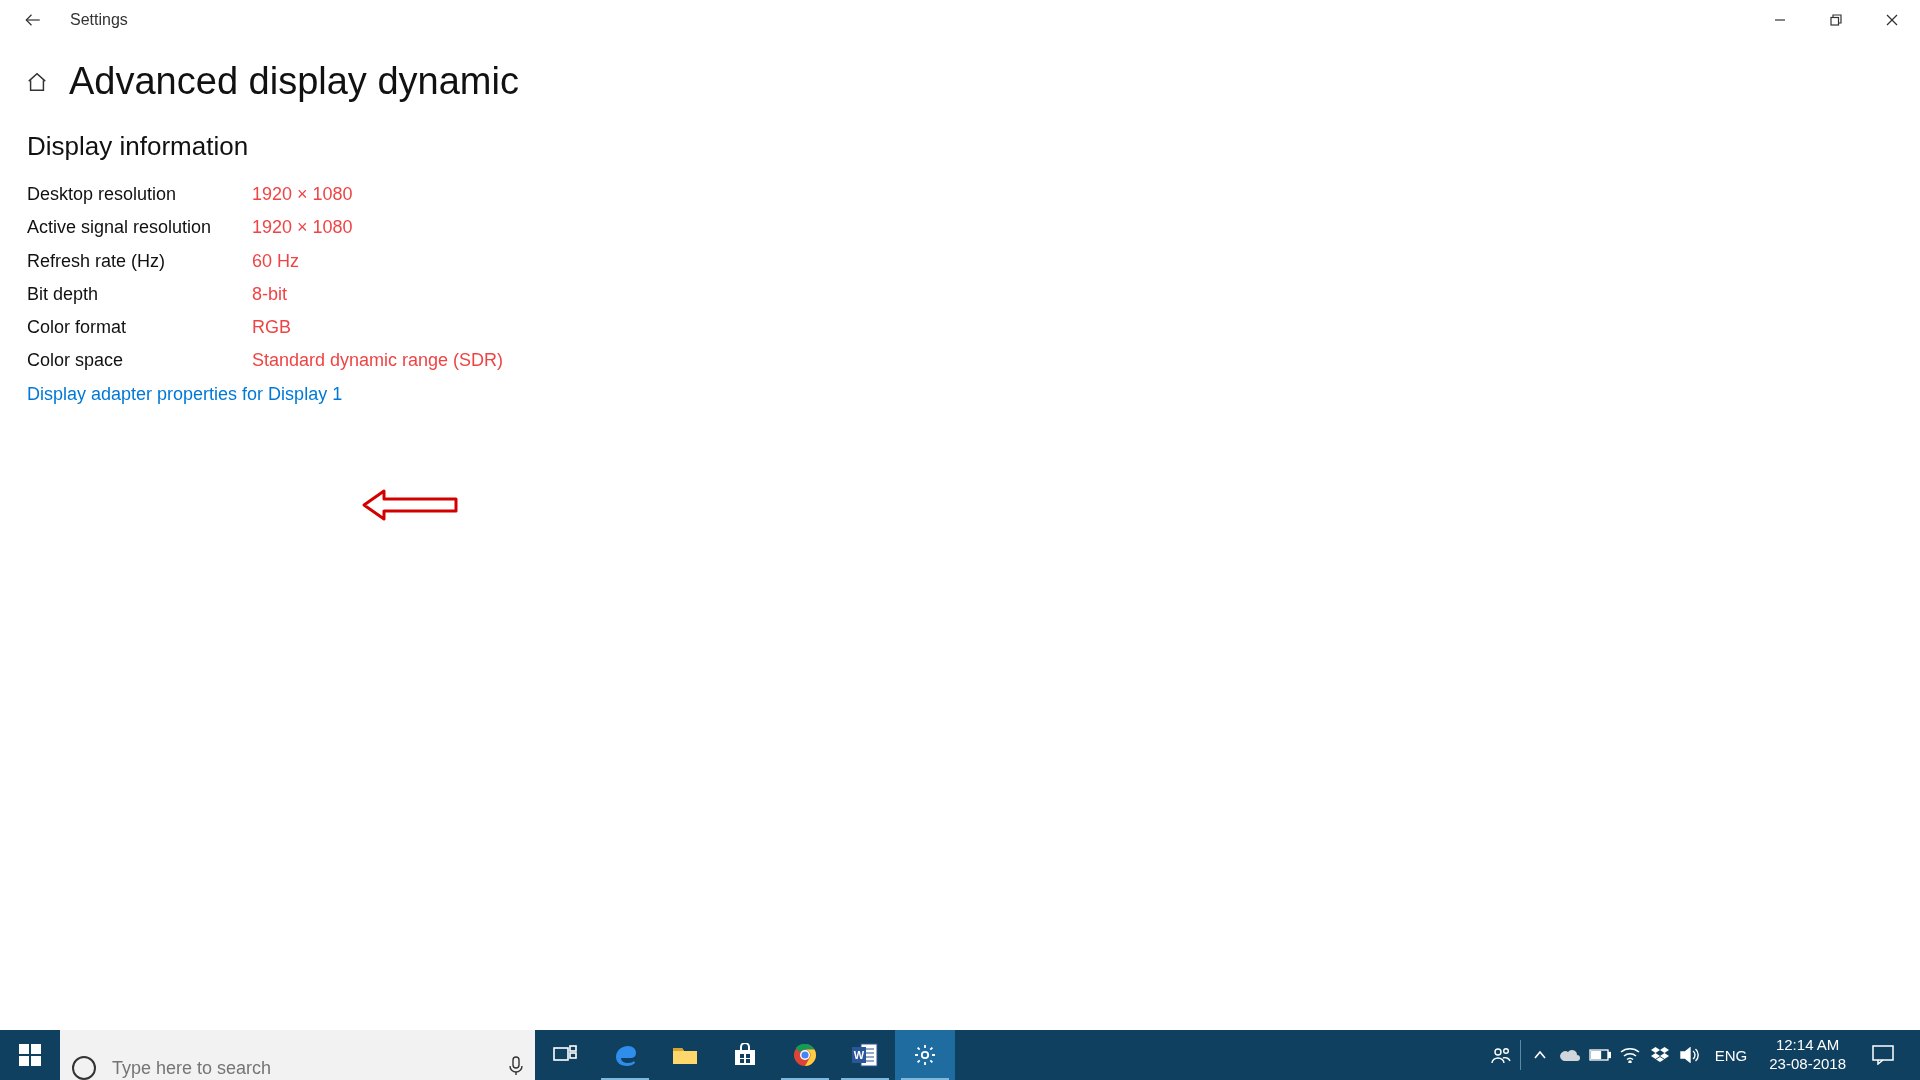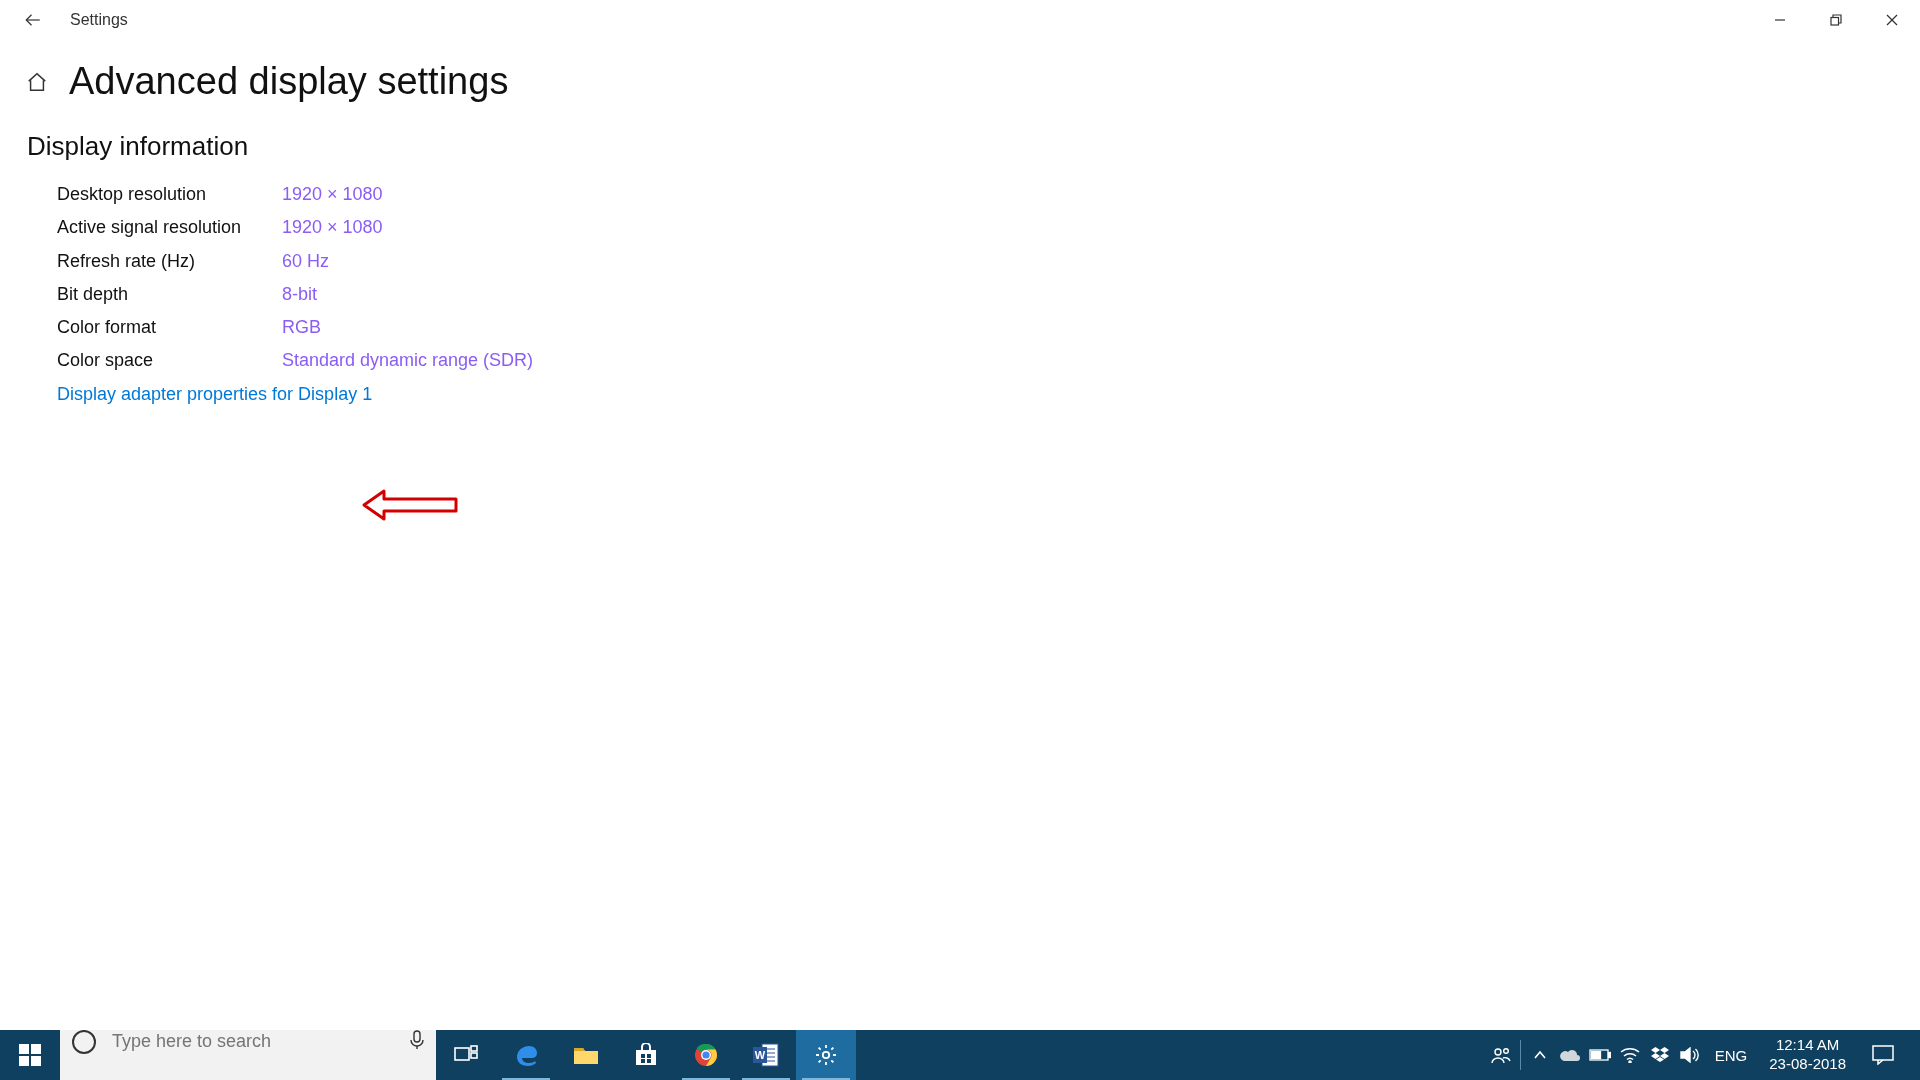--- a/index.html
+++ b/index.html
@@ -72,25 +72,24 @@
     margin-right: 20px;
     margin-bottom: 6px;
   }
   .display-caption {
     font-size: 16px;
     color: #7a7a7a;
   }
   .spec-table {
     font-size: 18px;
     line-height: 1.85;
-    margin-left: 30px;
   }
   .spec-row { display: flex; }
   .spec-label { width: 225px; color: #111; }
-  .spec-value { color: #8b5cf6; }
+  .spec-value { color: #ef4444; }
   .link {
     color: #0078d7;
     font-size: 18px;
     display: inline-block;
     cursor: pointer;
   }
   .annotation-arrow {
     position: absolute;
     left: 362px;
     top: 487px;
@@ -105,24 +104,24 @@
     align-items: stretch;
     color: #fff;
     font-size: 16px;
   }
   .start-btn {
     width: 60px;
     display: flex; align-items: center; justify-content: center;
     cursor: pointer;
   }
   .search-box {
-    width: 376px;
+    width: 475px;
     background: #f2f2f2;
     display: flex;
-    align-items: flex-start;
+    align-items: flex-end;
     padding: 0 12px;
     color: #555;
   }
   .search-box .cortana {
     width: 24px; height: 24px;
     border: 2.2px solid #333;
     border-radius: 50%;
     margin-right: 14px;
   }
   .search-box input {
@@ -221,21 +220,21 @@
   </div>
 </div>
 
 <div class="page-header">
   <div class="home">
     <svg width="22" height="22" viewBox="0 0 24 24" fill="none" stroke="#333" stroke-width="1.6">
       <path d="M3 11 L12 3 L21 11"></path>
       <path d="M5 10 V21 H19 V10"></path>
     </svg>
   </div>
-  <h1>Advanced display settings</h1>
+  <h1>Advanced display dynamic</h1>
 </div>
 
 <div class="content">
   <h2 class="section-title">Display information</h2>
 
 
   <div class="spec-table">
     <div class="spec-row">
       <span class="spec-label">Desktop resolution</span>
       <span class="spec-value">1920 × 1080</span>

